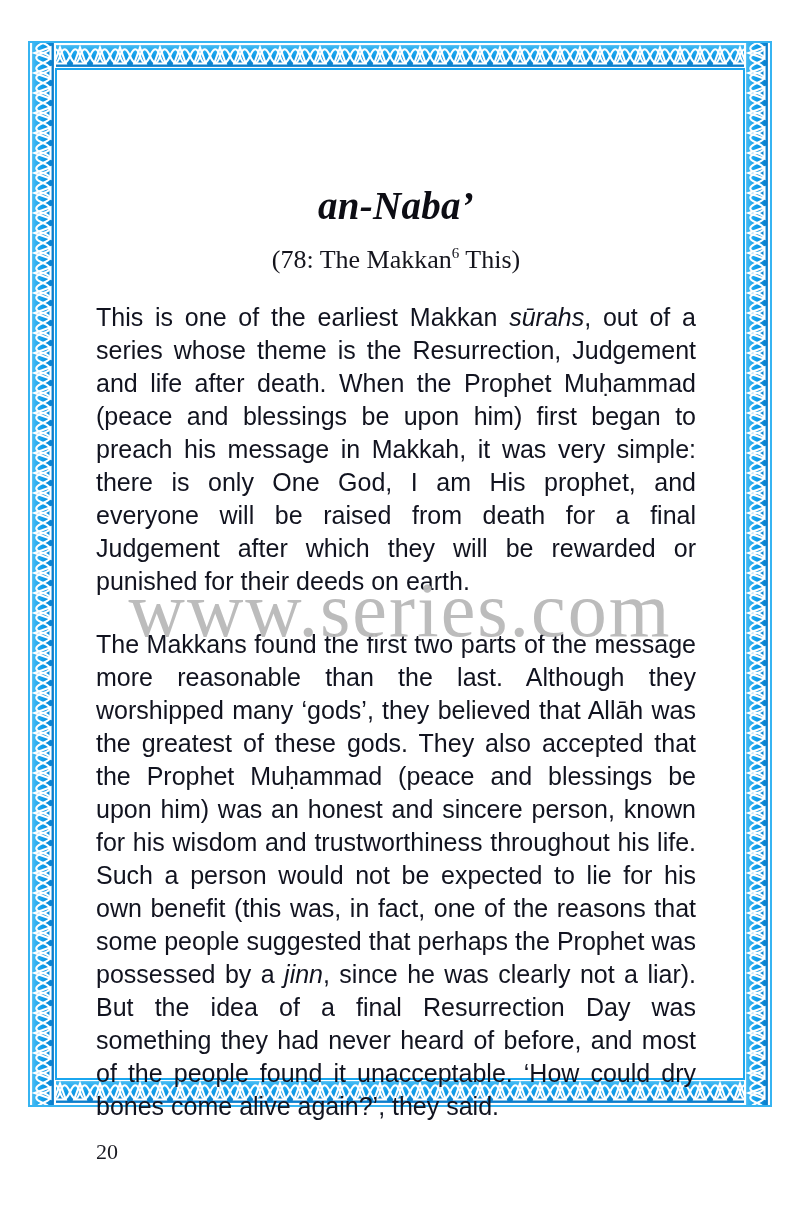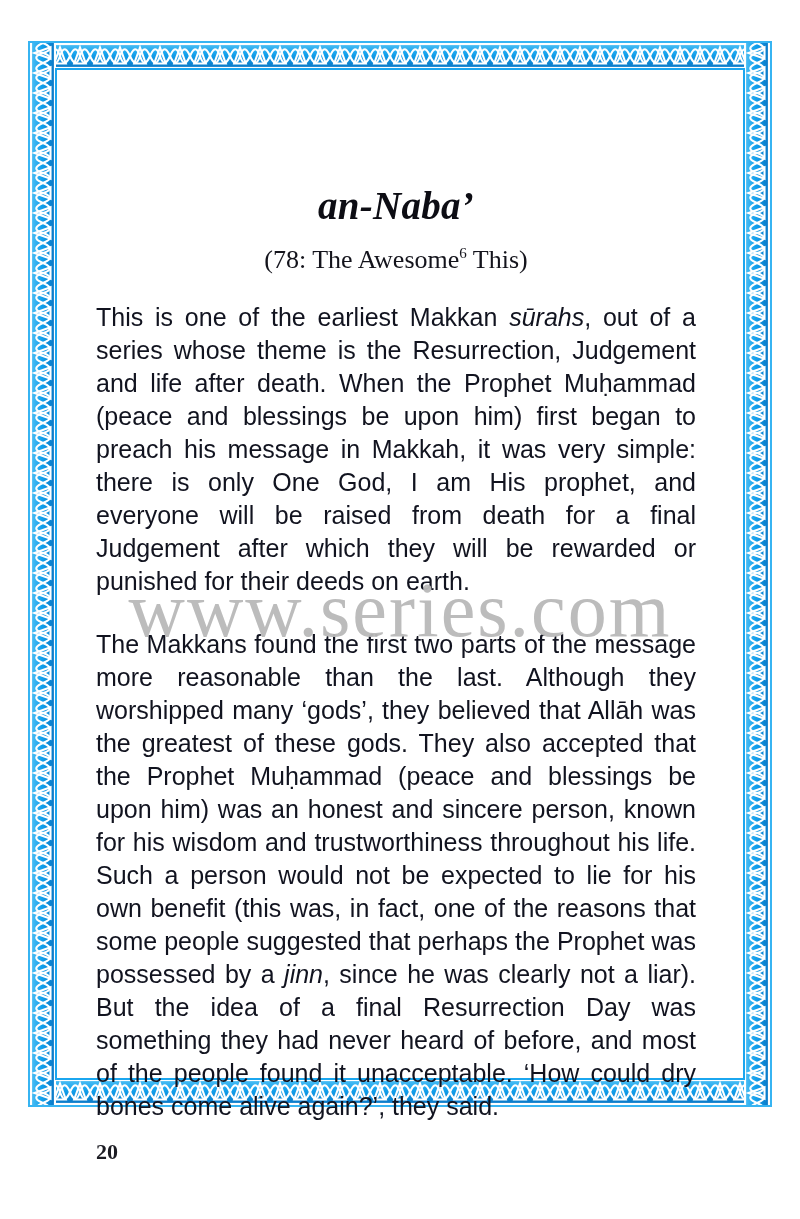--- a/index.html
+++ b/index.html
@@ -151,21 +151,20 @@
   #footnote-text .fn-num { margin-right: 12px; }
 
   
   #page-number {
     position: absolute;
     left: 96px;
     top: 1139px;
     font-family: "Liberation Serif", serif;
     font-size: 22px;
     color: #1b1b22;
-    font-weight: bold;
   }
 
   
   #watermark {
     position: absolute;
     left: 0;
     top: 565px;
     width: 800px;
     text-align: center;
     font-family: "Liberation Serif", serif;
@@ -246,21 +245,21 @@
     </div>
   </div>
 
   <div class="frame-rule" id="frame-rule-inner"></div>
 
   <div id="content">
 
     <h1 id="surah-title">an-Naba’</h1>
 
     <div id="surah-subtitle">
-      <span>(78: The Awesome</span><span class="fn-ref">6</span><span> This)</span>
+      <span>(78: The Makkan</span><span class="fn-ref">6</span><span> This)</span>
     </div>
 
     <p class="body-par" id="par-1"><span>This is one of the earliest Makkan </span><em>sūrahs</em><span>, out of a series whose theme is the Resurrection, Judgement and life after death. When the Prophet Muḥammad (peace and blessings be upon him) first began to preach his message in Makkah, it was very simple: there is only One God, I am His prophet, and everyone will be raised from death for a final Judgement after which they will be rewarded or punished for their deeds on earth.</span></p>
 
     <p class="body-par" id="par-2"><span>The Makkans found the first two parts of the message more reasonable than the last. Although they worshipped many ‘gods’, they believed that Allāh was the greatest of these gods. They also accepted that the Prophet Muḥammad (peace and blessings be upon him) was an honest and sincere person, known for his wisdom and trustworthiness throughout his life. Such a person would not be expected to lie for his own benefit (this was, in fact, one of the reasons that some people suggested that perhaps the Prophet was possessed by a </span><em>jinn</em><span>, since he was clearly not a liar). But the idea of a final Resurrection Day was something they had never heard of before, and most of the people found it unacceptable. ‘How could dry bones come alive again?’, they said.</span></p>
   </div>
 
 
   <div id="page-number">20</div>
 

